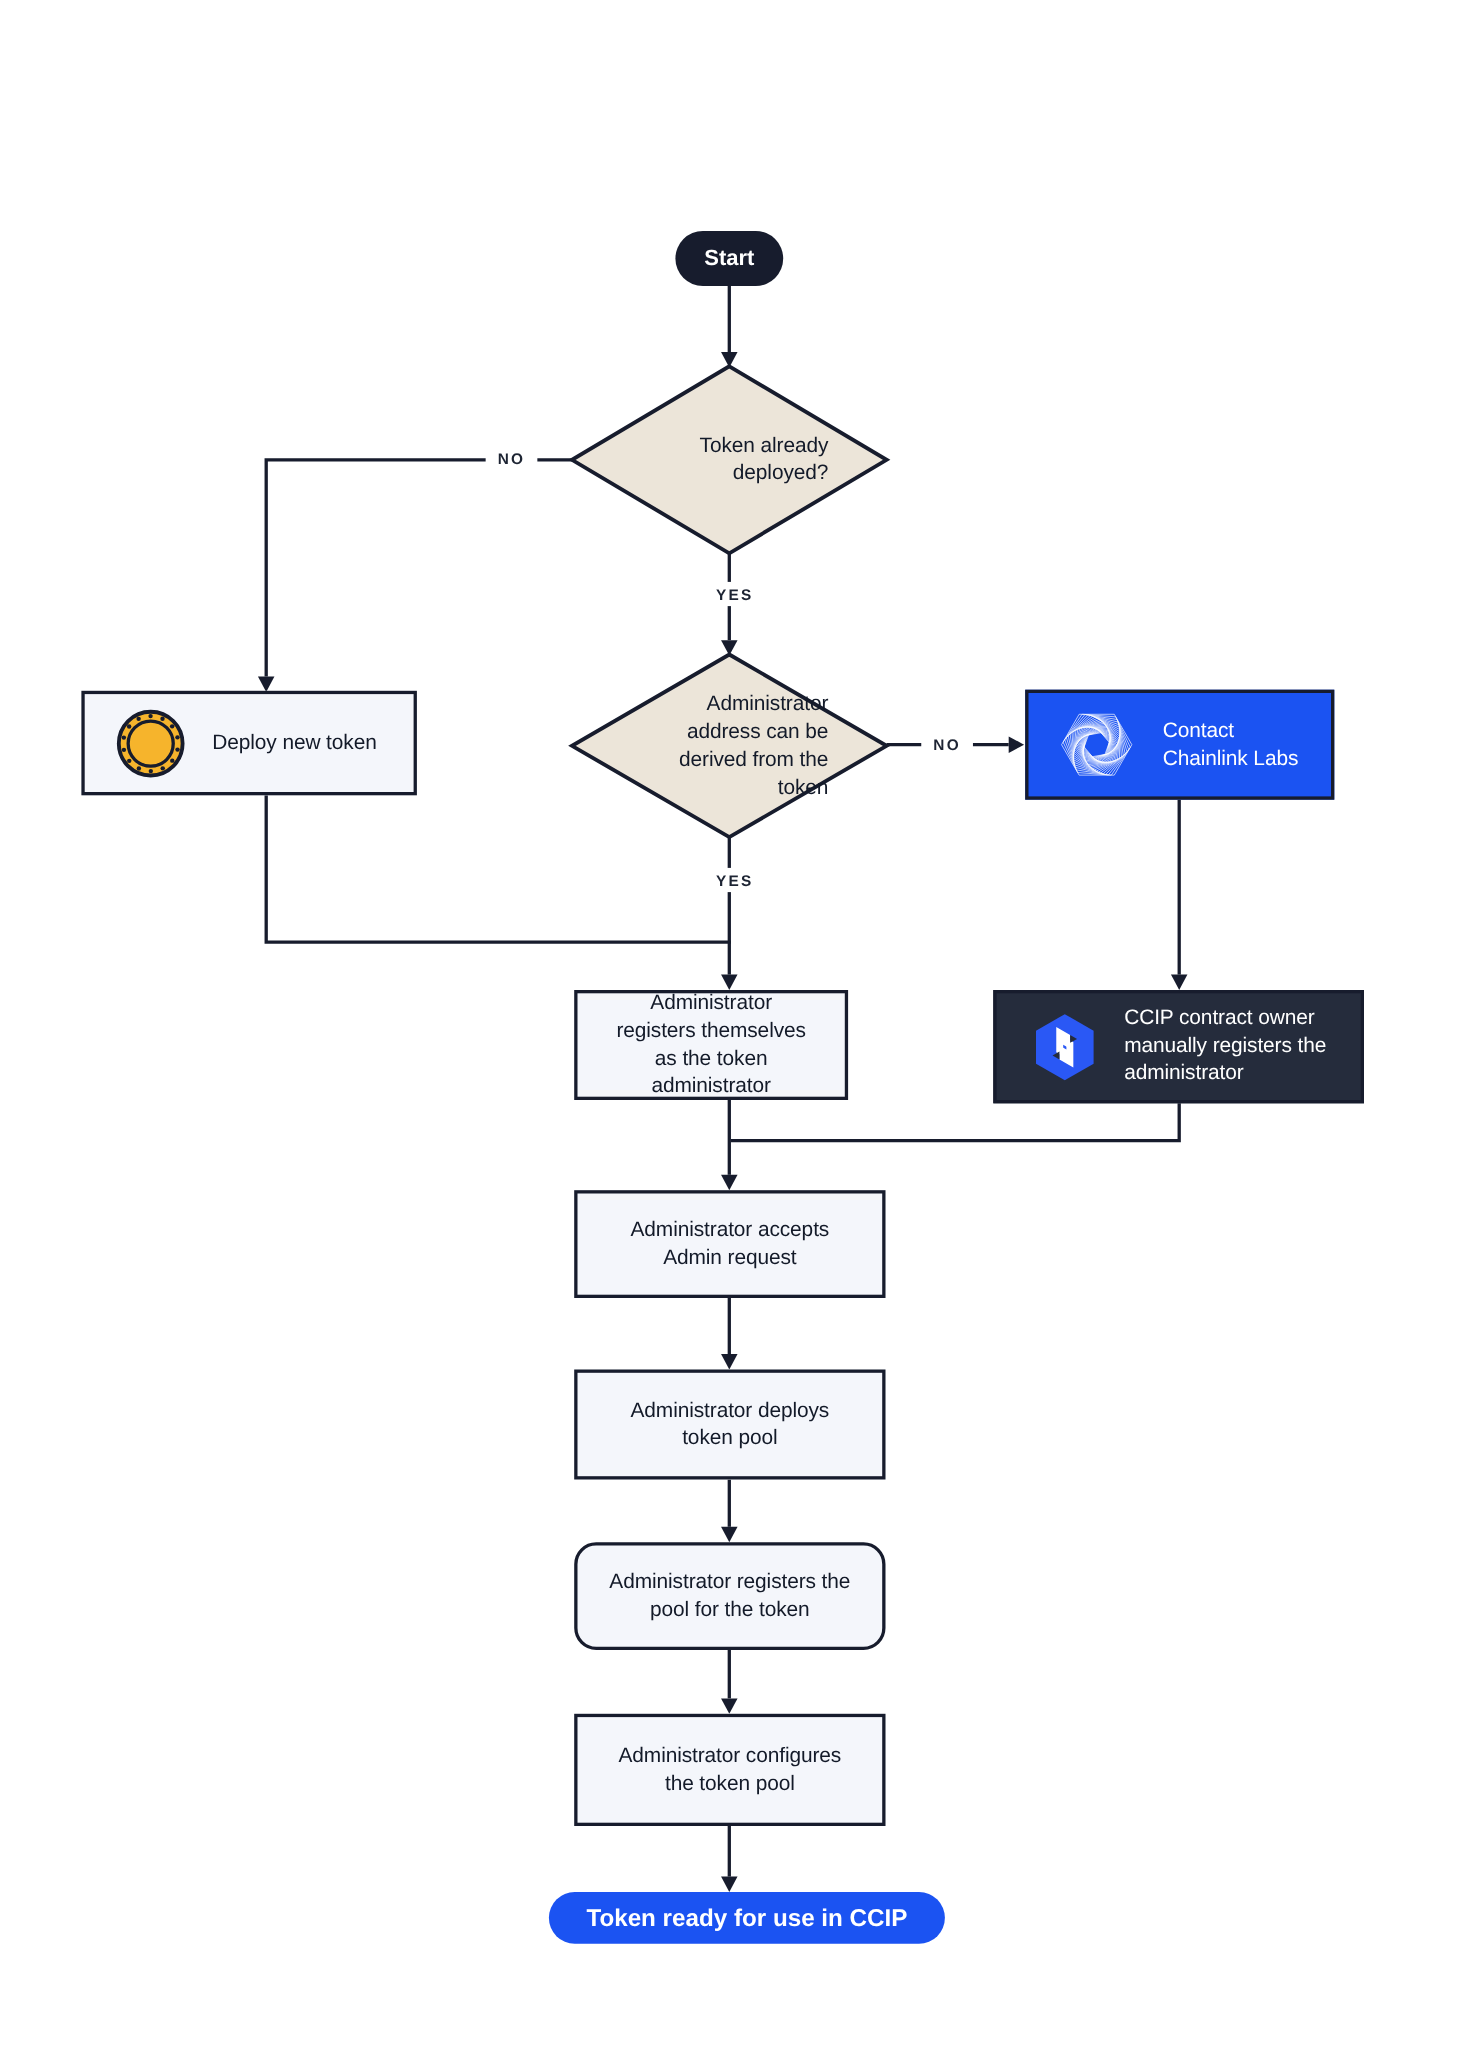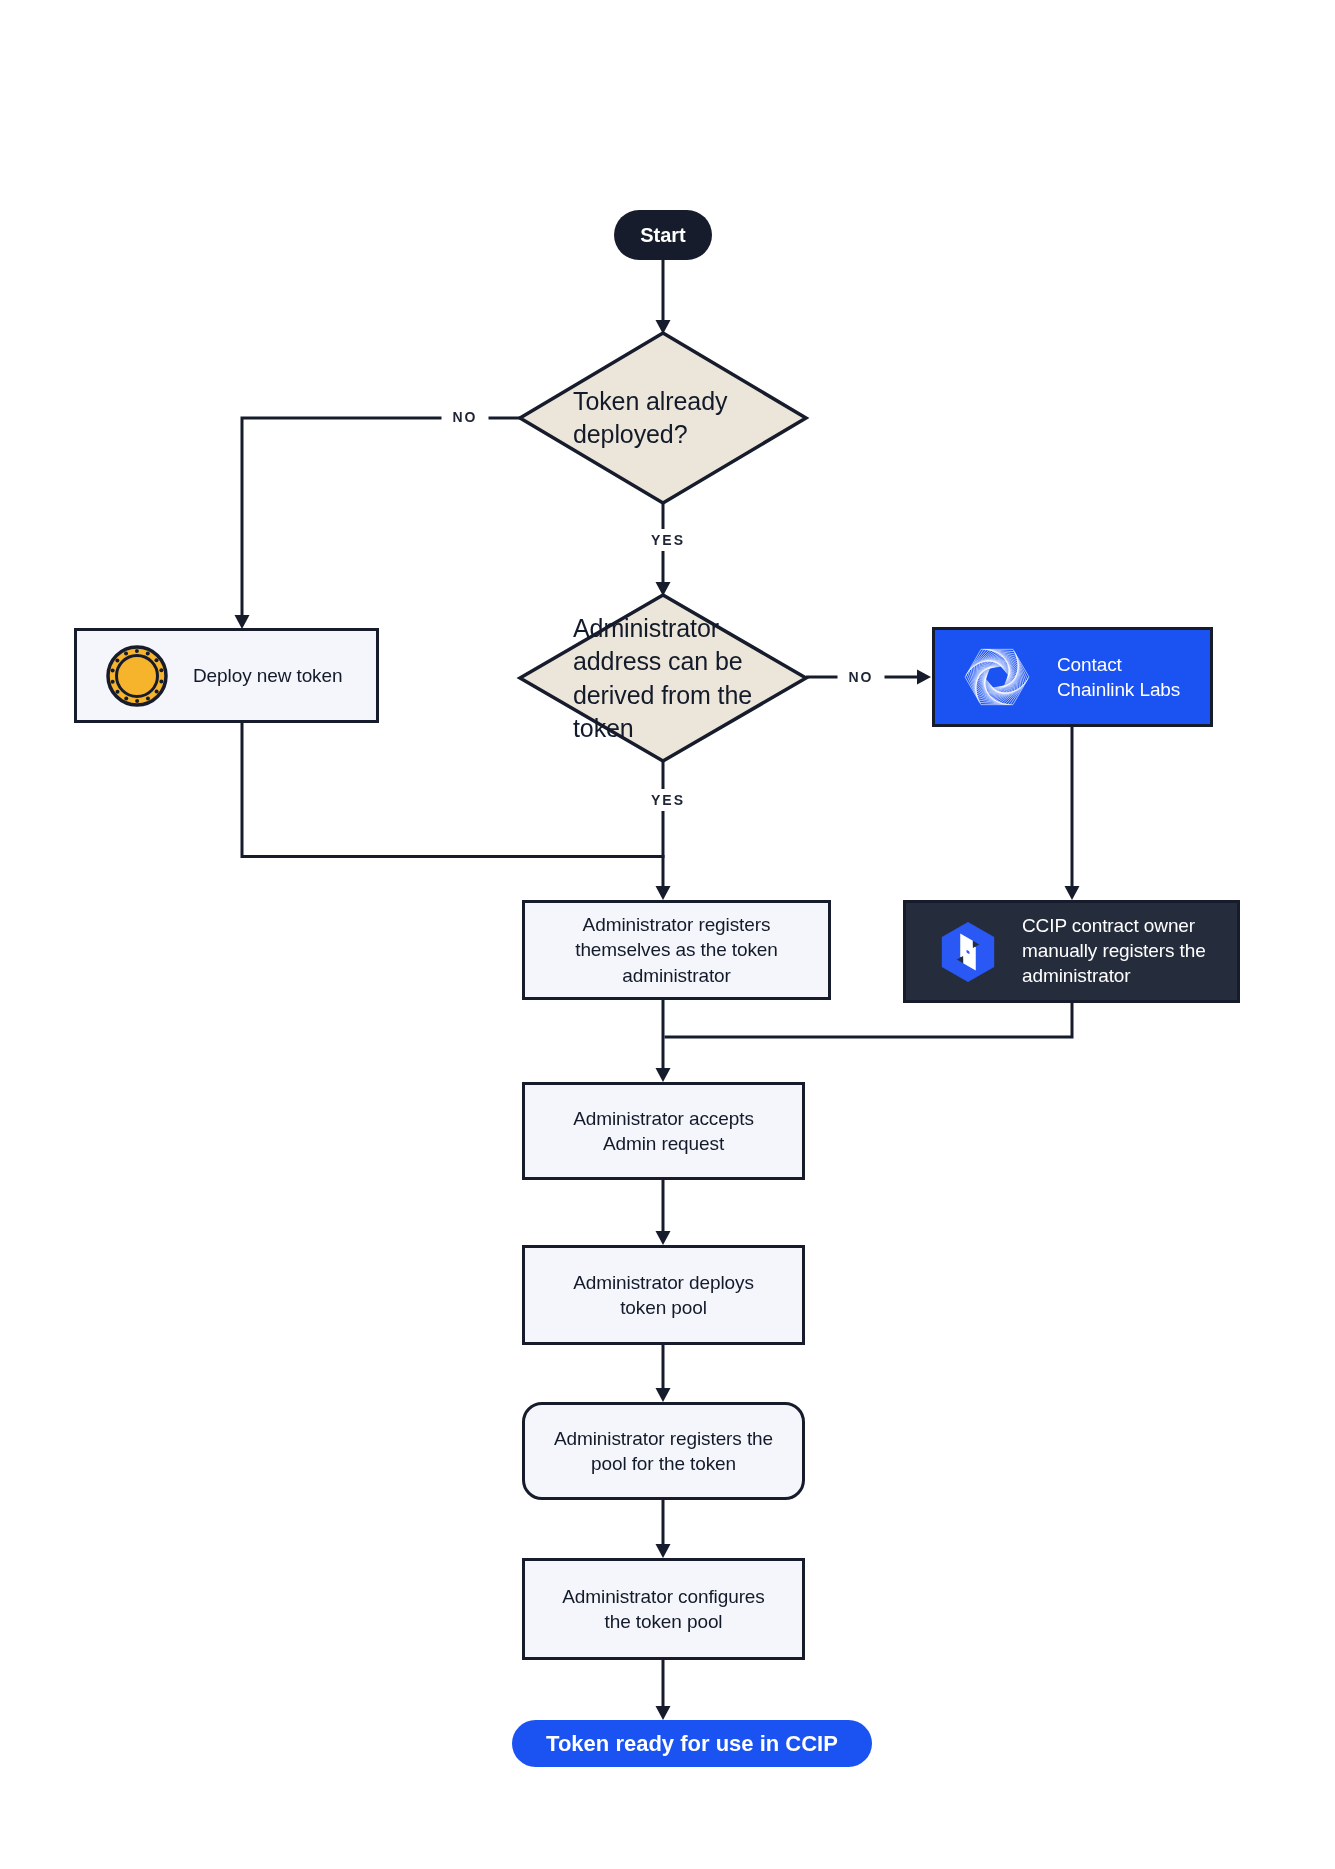--- a/index.html
+++ b/index.html
@@ -25,48 +25,48 @@
   .connector{stroke:var(--navy);stroke-width:3;fill:none;}
   .arrowhead{fill:var(--navy);stroke:none;}
   .diamond-shape{fill:var(--diamond-fill);stroke:var(--navy);stroke-width:3.5;}
 
   .pill{
     position:absolute;display:flex;align-items:center;justify-content:center;
     background:var(--navy);color:#ffffff;border-radius:28px;
     font-size:20px;font-weight:600;
   }
   #start-pill{left:614px;top:210px;width:98px;height:50px;}
-  #end-pill{left:512px;top:1720px;width:360px;height:47px;background:var(--blue);
+  #end-pill{left:499px;top:1720px;width:360px;height:47px;background:var(--blue);
     font-size:22px;font-weight:700;}
 
   .flow-box{
     position:absolute;display:flex;align-items:center;justify-content:center;
     background:var(--box-fill);border:3px solid var(--navy);color:#131a29;
     font-size:19px;line-height:1.33;text-align:center;padding:0 28px;
     letter-spacing:-0.1px;
   }
   .flow-box.icon-row{justify-content:flex-start;text-align:left;}
 
   #deploy-box{left:74px;top:628px;width:305px;height:95px;padding-left:28px;gap:24px;}
   #contact-box{left:932px;top:627px;width:281px;height:100px;background:var(--blue);
     color:#ffffff;padding-left:28px;gap:26px;}
   #contact-box .box-label{width:140px;}
-  #register-self-box{left:522px;top:900px;width:309px;height:100px;}
+  #register-self-box{left:522px;top:900px;width:249px;height:100px;}
   #manual-register-box{left:903px;top:900px;width:337px;height:103px;
     background:var(--dark-box-fill);color:#ffffff;padding-left:30px;gap:22px;}
   #manual-register-box .box-label{width:190px;line-height:1.3;}
   #accepts-box{left:522px;top:1082px;width:283px;height:98px;}
   #deploys-box{left:522px;top:1245px;width:283px;height:100px;}
   #register-pool-box{left:522px;top:1402px;width:283px;height:98px;border-radius:20px;}
   #configure-box{left:522px;top:1558px;width:283px;height:102px;}
 
   .diamond-label{
     position:absolute;transform:translate(-50%,-50%);
-    width:180px;text-align:left;color:#131a29;
-    font-size:25px;line-height:1.33;letter-spacing:-0.1px;
+    width:180px;text-align:right;color:#131a29;
+    font-size:19px;line-height:1.33;letter-spacing:-0.1px;
   }
   #d1-label{left:663px;top:418px;}
   #d2-label{left:663px;top:678px;}
 
   .edge-label{
     position:absolute;transform:translate(-50%,-50%);
     background:#ffffff;padding:3px 11px;
     font-size:14px;font-weight:700;letter-spacing:2px;color:#1d2433;
   }
   #label-no1{left:465px;top:417px;}

